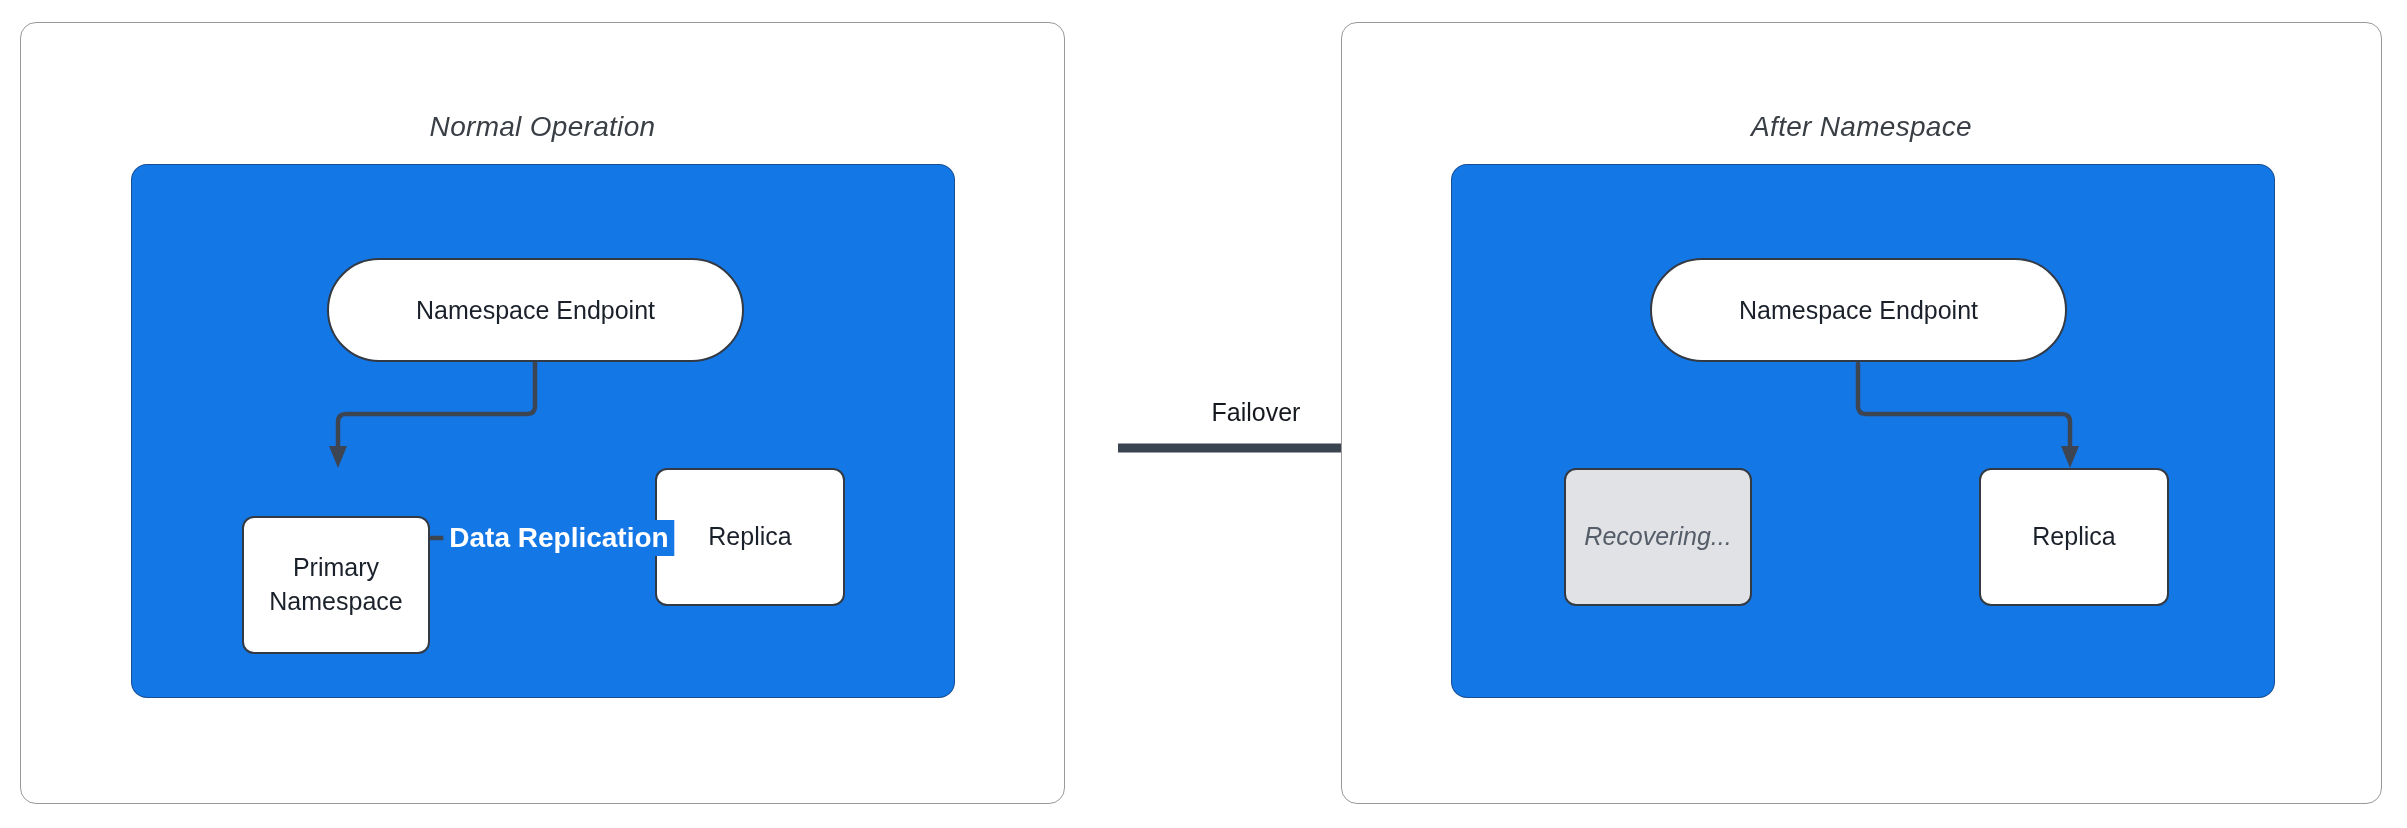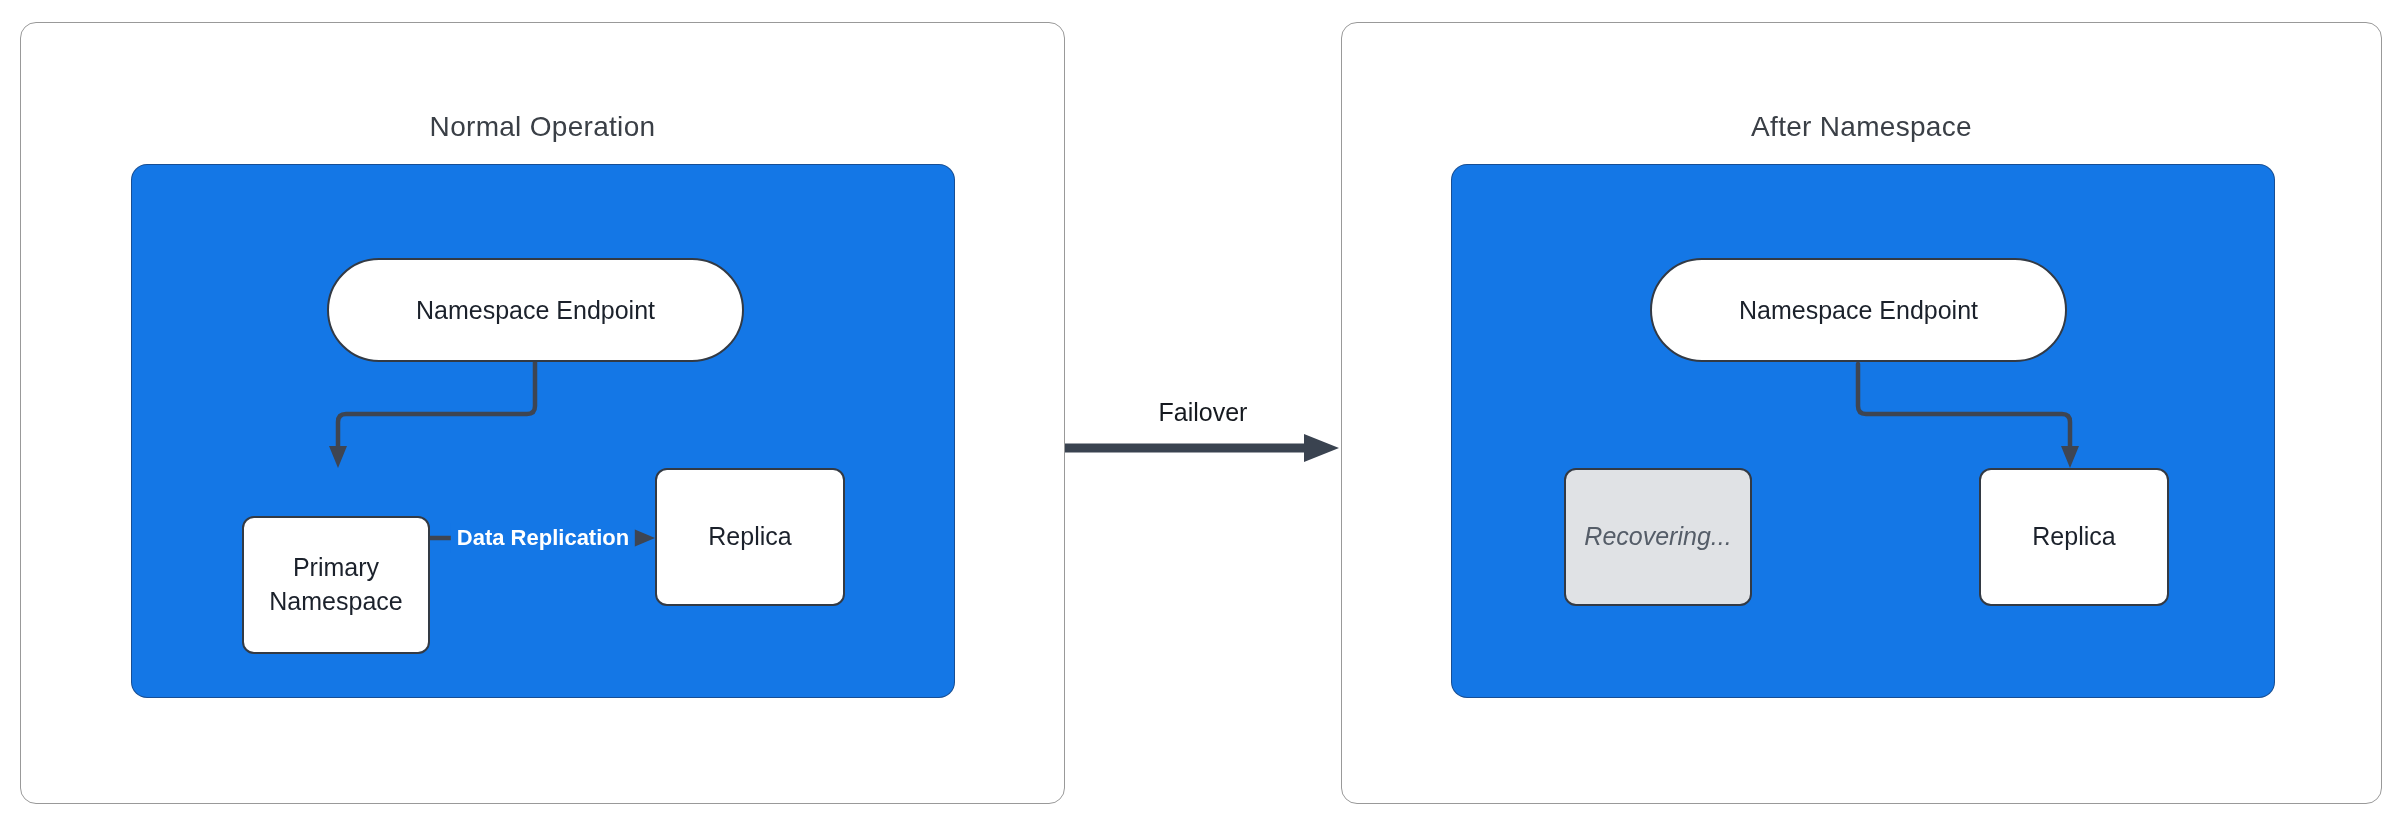--- a/index.html
+++ b/index.html
@@ -25,20 +25,21 @@
     border-radius: 16px;
     box-sizing: border-box;
   }
   .panel-title {
     position: absolute;
     top: 88px;
     left: 0;
     width: 100%;
     text-align: center;
     font-size: 28px;
+    font-style: italic;
     color: var(--title-text, #3a3f46);
     letter-spacing: 0.3px;
   }
   
   .cluster {
     position: absolute;
     top: 141px;
     width: 824px;
     height: 534px;
     background: var(--cluster-blue, #1477e6);
@@ -95,34 +96,34 @@
     box-sizing: border-box;
     padding: 0 14px;
   }
   .node.gray {
     background: var(--recovering-fill, #e0e2e5);
     color: var(--recovering-text, #555d68);
     font-style: italic;
   }
   .edge-label {
     position: absolute;
-    left: 411px;
+    left: 427px;
     top: 373px;
     transform: translate(-50%, -50%);
     background: var(--cluster-blue, #1477e6);
     color: var(--edge-label-text, #ffffff);
-    font-size: 22px;
+    font-size: 28px;
     font-weight: bold;
     padding: 2px 6px;
     white-space: nowrap;
   }
   
   .connector {
     position: absolute;
-    left: 1065px;
+    left: 1118px;
     top: 398px;
     width: 276px;
     height: 70px;
     text-decoration: underline;
   }
   .connector-label {
     position: absolute;
     left: 0;
     top: 0;
     width: 100%;

